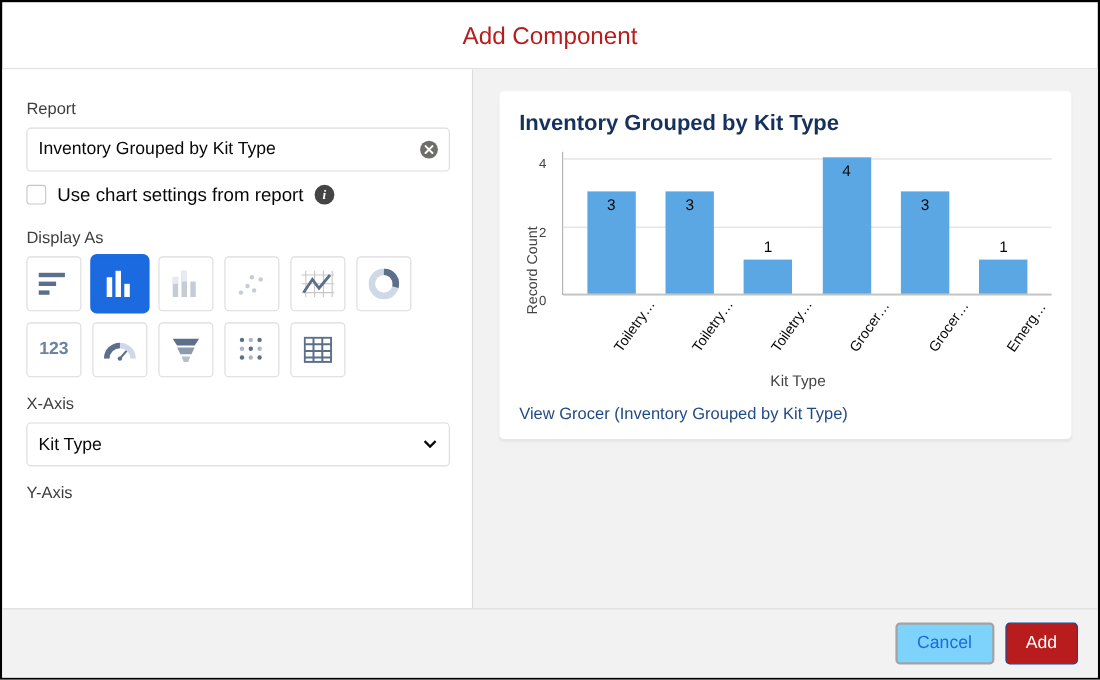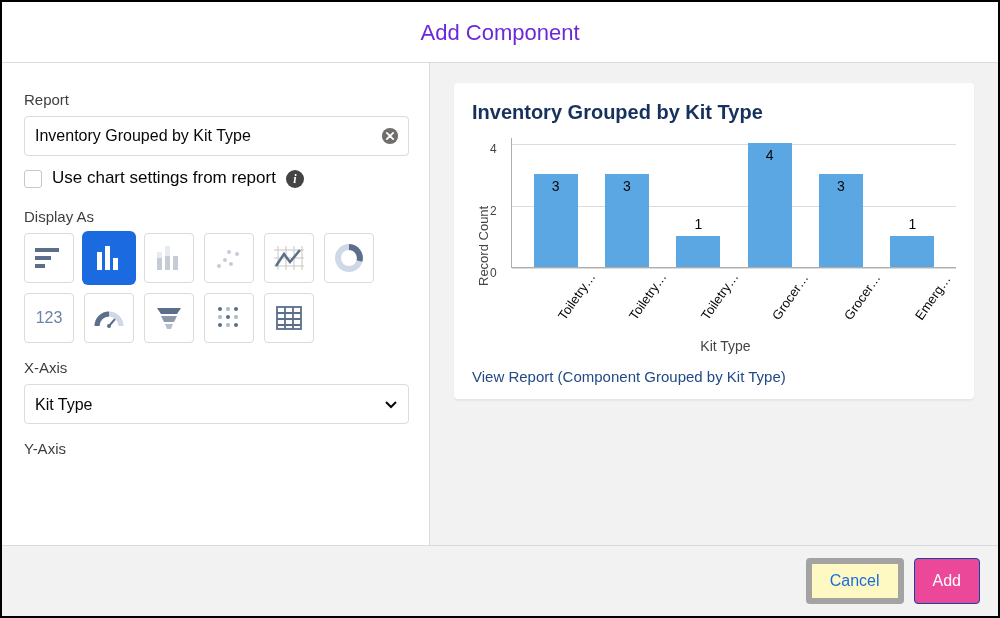--- a/index.html
+++ b/index.html
@@ -13,21 +13,21 @@
     width: 1000px;
     height: 618px;
     border: 2px solid #000;
     display: flex;
     flex-direction: column;
   }
   .modal-header {
     padding: 18px 0 16px;
     text-align: center;
     font-size: 22px;
-    color: #6d28d9;
+    color: #b91c1c;
   }
   .modal-body {
     flex: 1;
     display: flex;
     border-top: 1px solid #dddbda;
     min-height: 0;
     overflow: hidden;
   }
   .left-pane {
     width: 428px;
@@ -65,21 +65,21 @@
     position: absolute;
     right: 10px;
     top: 50%;
     transform: translateY(-50%);
     width: 18px; height: 18px;
     color: #706e6b;
     cursor: pointer;
   }
   .checkbox-row {
     display: flex;
-    align-items: flex-end;
+    align-items: flex-start;
     gap: 10px;
     margin-bottom: 20px;
   }
   .checkbox {
     width: 18px; height: 18px;
     border: 1px solid #c9c7c5;
     border-radius: 3px;
     background: #fff;
   }
   .checkbox-label { font-size: 17px; color: #080707; }
@@ -262,26 +262,26 @@
     justify-content: flex-end;
     gap: 10px;
   }
   .btn {
     border-radius: 4px;
     padding: 8px 18px;
     font-size: 16px;
     cursor: pointer;
   }
   .btn-neutral {
-    background: #fef9c3;
-    border: 6px solid #a3a3a3;
+    background: #7dd3fc;
+    border: 2px solid #a3a3a3;
     color: #1b6adf;
   }
   .btn-brand {
-    background: #ec4899;
+    background: #b91c1c;
     border: 1px solid #0849a3;
     color: #fff;
   }
 </style>
 </head>
 <body>
 
 <div class="modal">
   <div class="modal-header">Add Component</div>
 
@@ -348,21 +348,21 @@
               <path d="M2 20 L10 8 L16 16 L26 4" fill="none" stroke="currentColor" stroke-width="2.5"></path>
             </svg>
         </div>
         <div class="icon-btn">
           <svg width="28" height="28" viewBox="0 0 28 28">
               <circle cx="14" cy="14" r="11" fill="none" stroke="#cfd8e6" stroke-width="6"></circle>
               <path d="M14 3 A11 11 0 0 1 24.4 17" fill="none" stroke="currentColor" stroke-width="6"></path>
             </svg>
         </div>
 
-        <div class="icon-btn" style="font-weight:400;font-size:16px;color:#6b84a3;">123</div>
+        <div class="icon-btn" style="font-weight:700;font-size:16px;color:#6b84a3;">123</div>
         <div class="icon-btn">
           <svg width="30" height="22" viewBox="0 0 30 22">
               <path d="M3 19 A12 12 0 0 1 27 19" fill="none" stroke="#cfd8e6" stroke-width="5"></path>
               <path d="M3 19 A12 12 0 0 1 15 7" fill="none" stroke="currentColor" stroke-width="5"></path>
               <circle cx="15" cy="19" r="2" fill="currentColor"></circle>
               <line x1="15" y1="19" x2="21" y2="12" stroke="currentColor" stroke-width="2"></line>
             </svg>
         </div>
         <div class="icon-btn">
           <svg width="28" height="24" viewBox="0 0 28 24">
@@ -463,21 +463,21 @@
                 <div class="cat">Toiletry…</div>
                 <div class="cat">Toiletry…</div>
                 <div class="cat">Grocer…</div>
                 <div class="cat">Grocer…</div>
                 <div class="cat">Emerg…</div>
               </div>
             <div class="xlabel">Kit Type</div>
           </div>
         </div>
 
-        <div class="view-report">View Report (Component Grouped by Kit Type)</div>
+        <div class="view-report">View Grocer (Inventory Grouped by Kit Type)</div>
       </div>
     </div>
   </div>
 
   <div class="modal-footer">
     <button class="btn btn-neutral">Cancel</button>
     <button class="btn btn-brand">Add</button>
   </div>
 </div>
 

